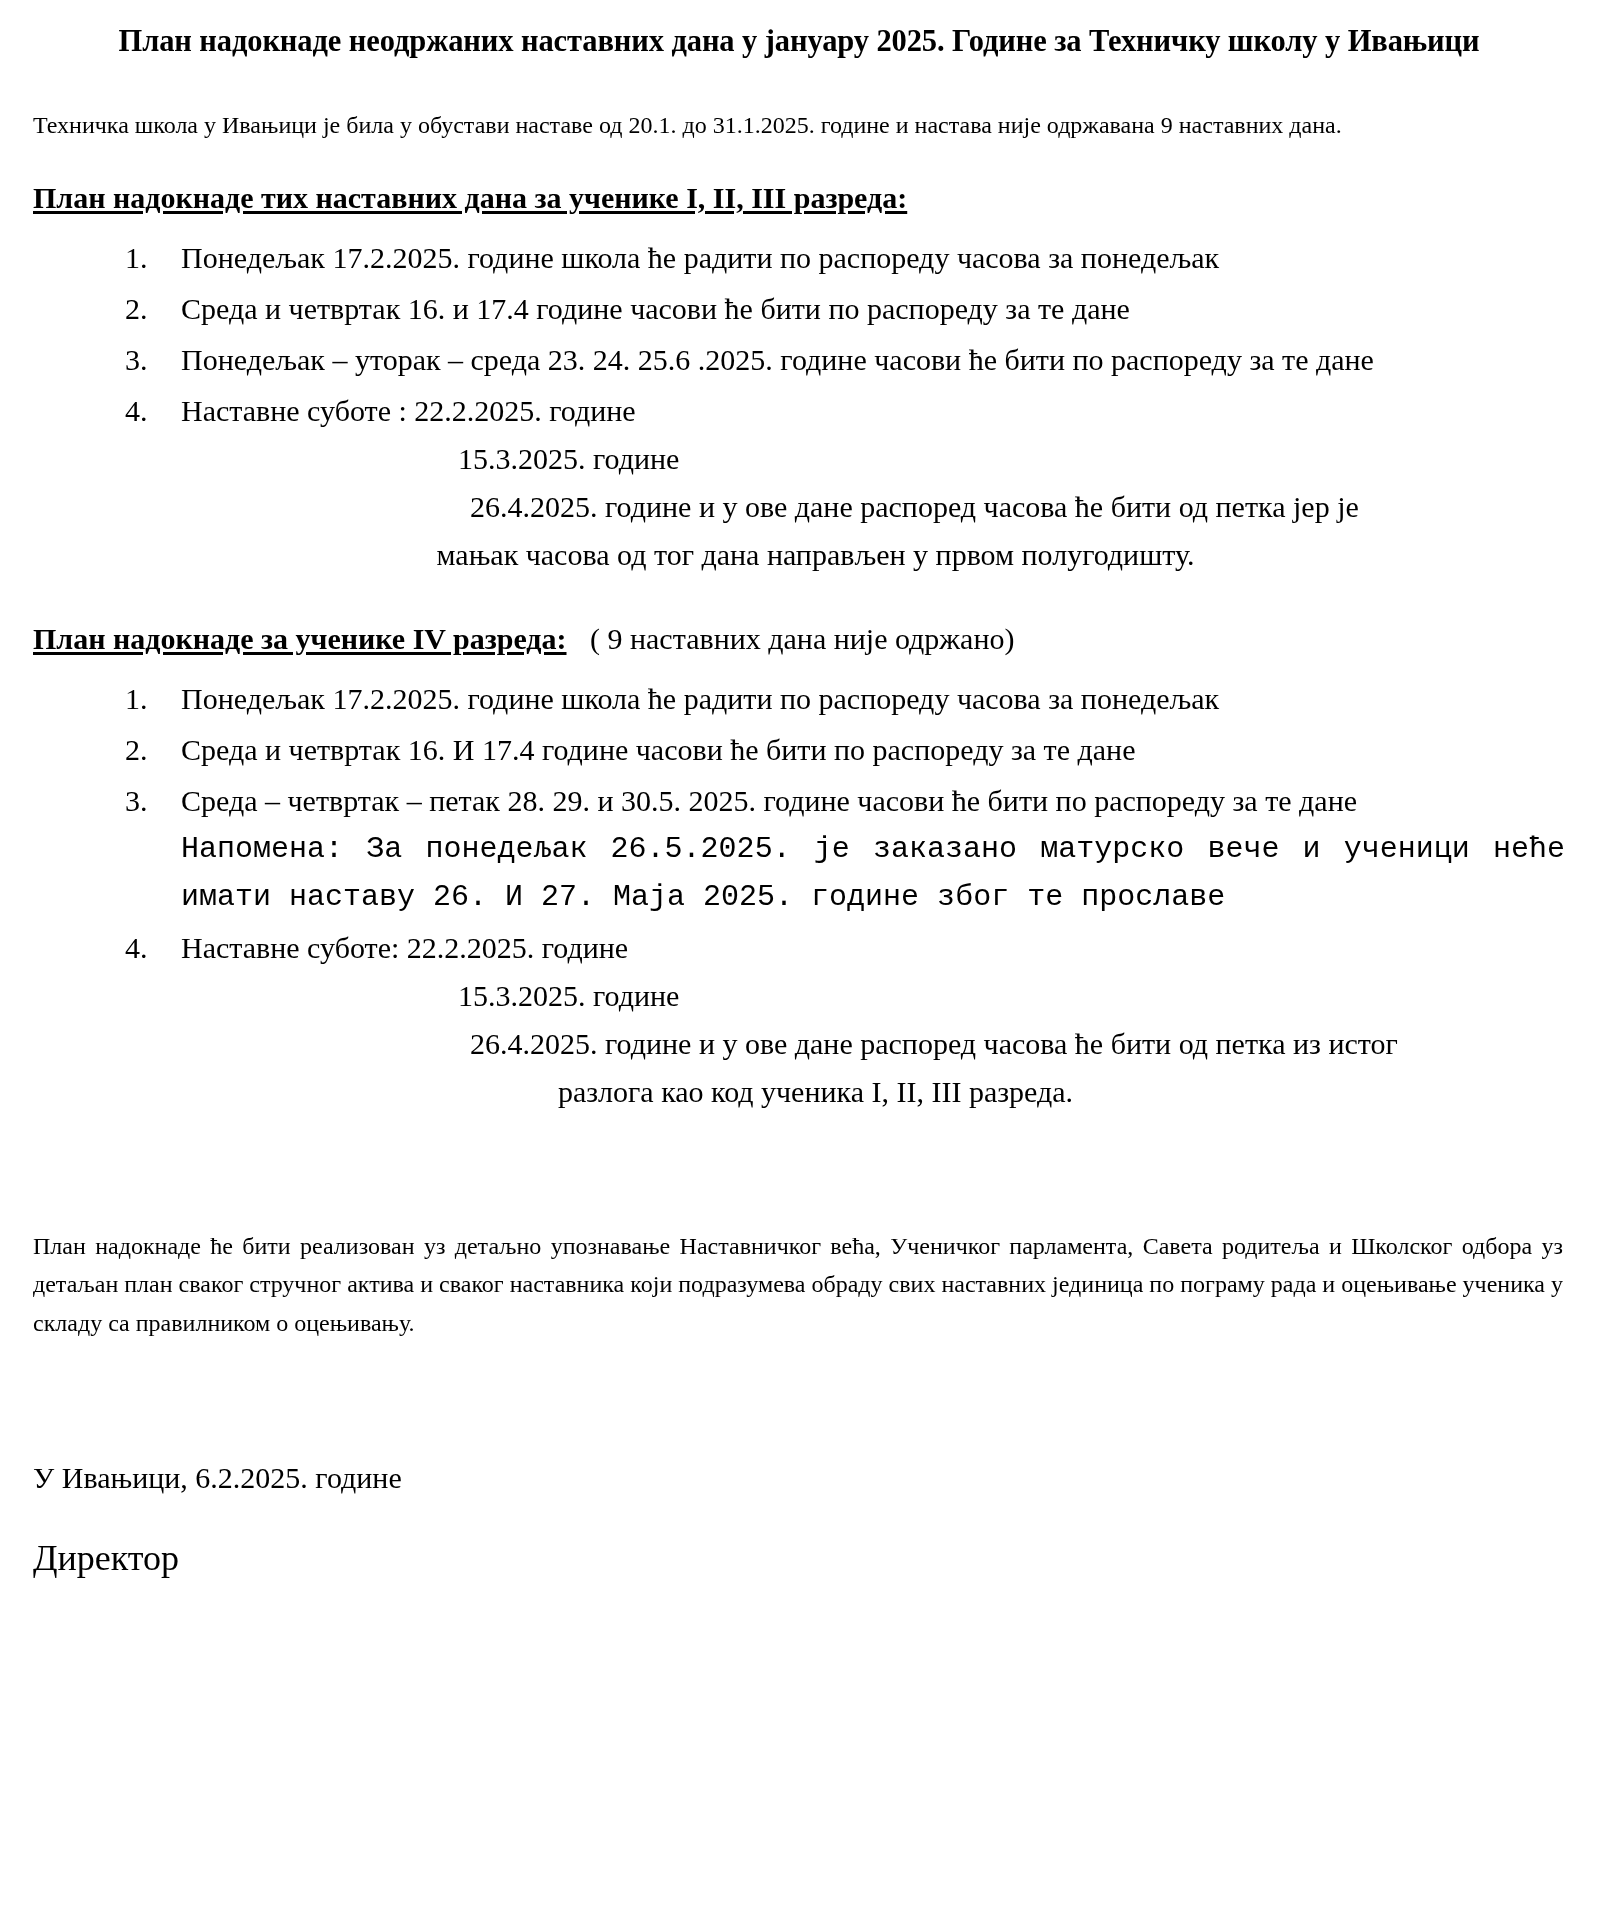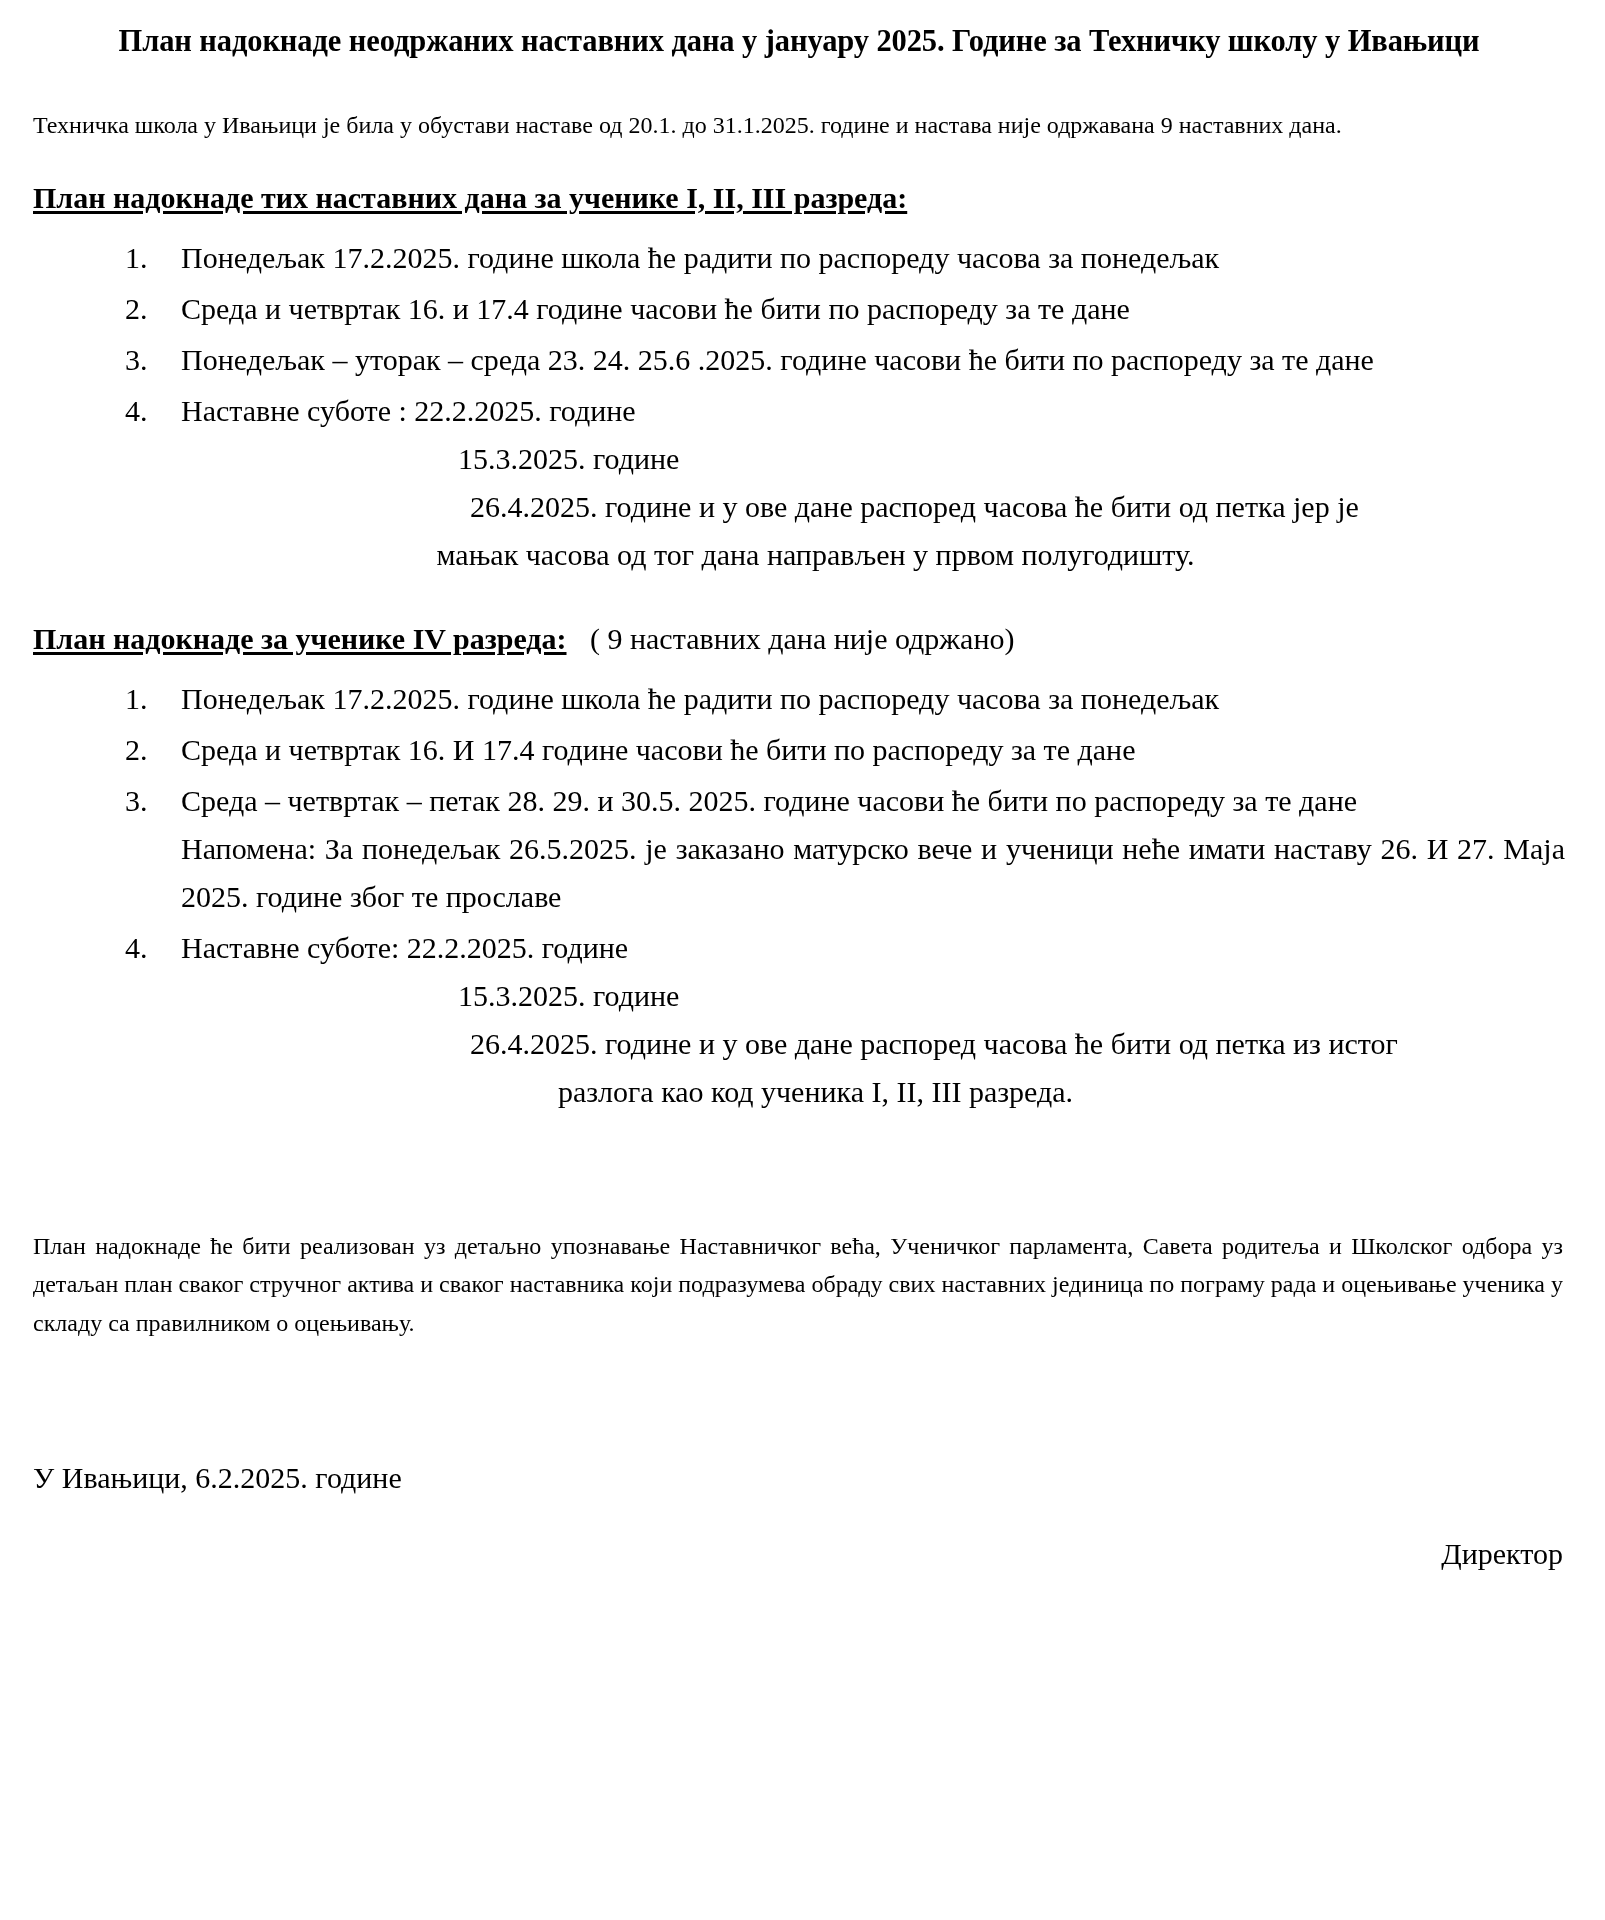--- a/index.html
+++ b/index.html
@@ -105,20 +105,21 @@
   .outdent {
     display: block;
     margin-left: -115px;
     text-align: center;
   }
 
   
   .note-block {
     display: block;
     text-align: justify;
+    font-family: Liberation Mono, monospace;
   }
 
   
   .footer {
     position: relative;
     margin-top: 6px;
     font-size: 30px;
     line-height: 1.6;
     min-height: 150px;
   }
@@ -134,23 +135,23 @@
   }
   .sig-line {
     height: 0;
     border-top: 3px solid #000;
     width: 100%;
     margin: 20px 0 0 0;
   }
   .sig-label {
     display: block;
     margin-top: 28px;
-    text-align: right;
+    text-align: left;
     padding-right: 2px;
-    font-size: 30px;
+    font-size: 36px;
   }
 </style>
 </head>
 <body>
 
 <div class="page">
 
   <h1 class="doc-title">План надокнаде неодржаних наставних дана у јануару 2025. Године за Техничку школу у Ивањици</h1>
 
   <div class="spacer-sm"></div>

